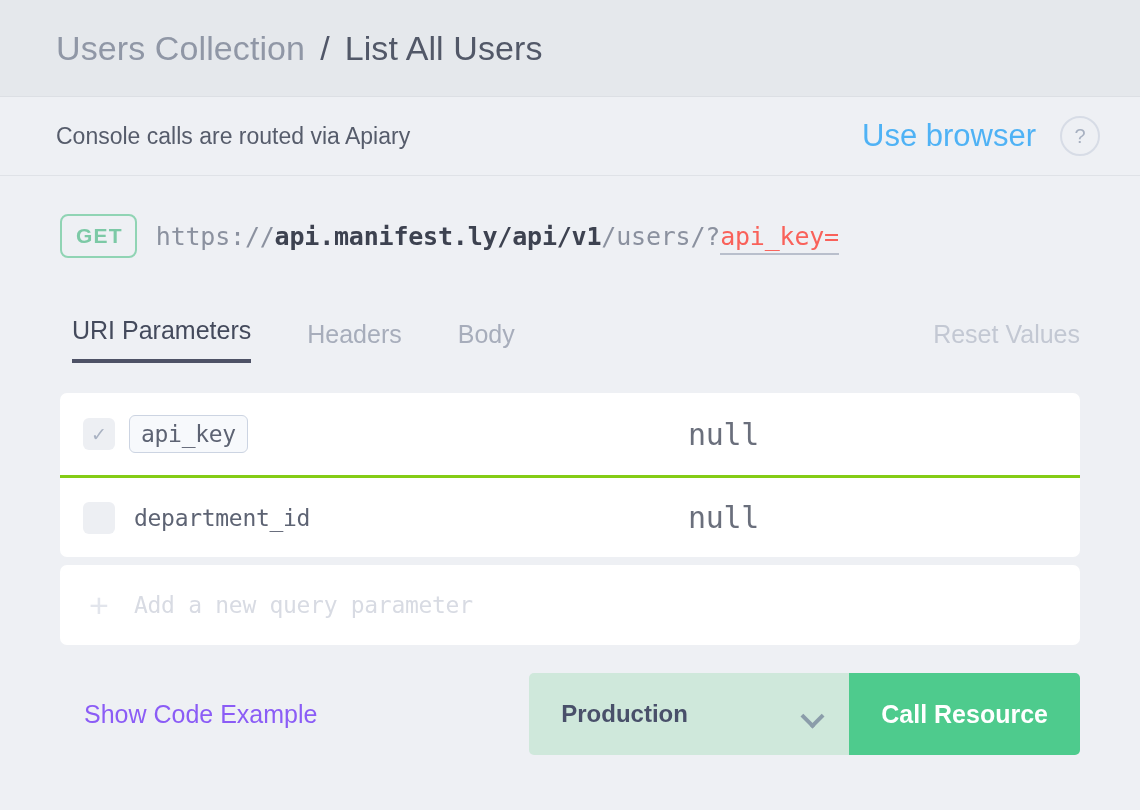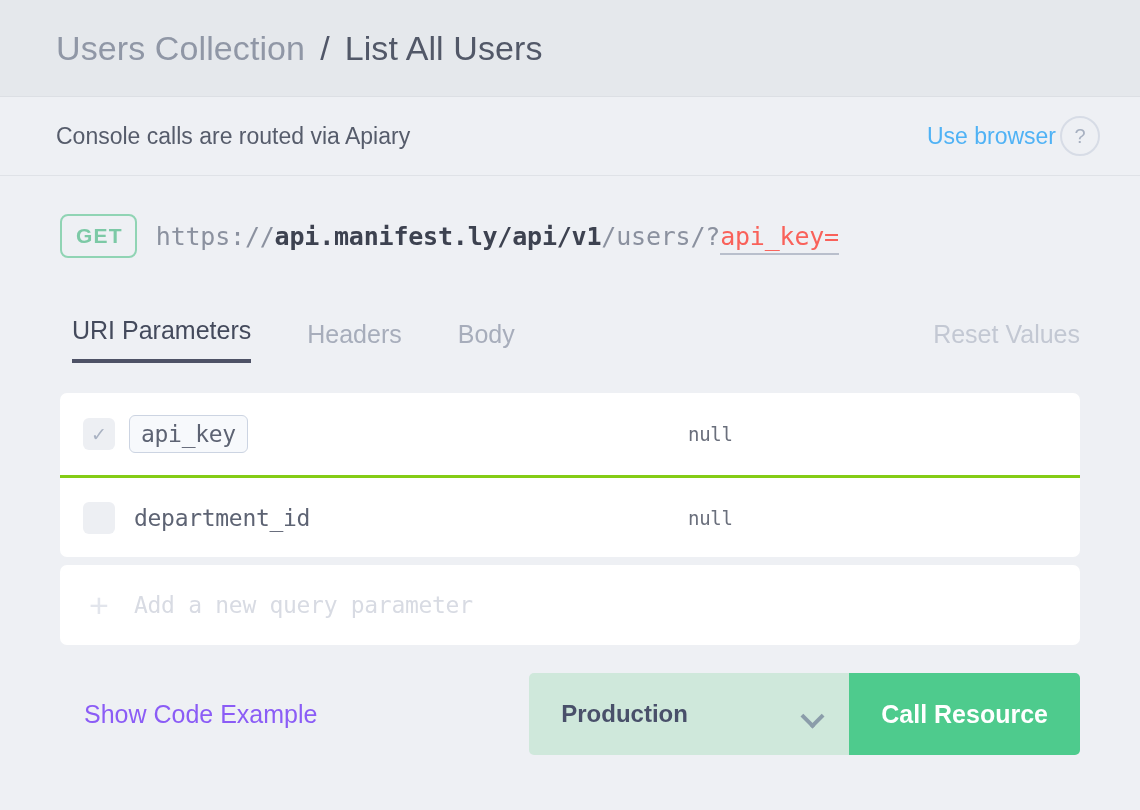--- a/index.html
+++ b/index.html
@@ -56,24 +56,24 @@
     align-items: center;
     padding: 0 40px 0 56px;
   }
   .console-text {
     font-size: 23px;
     color: #565c6b;
     font-weight: 400;
     flex: 1;
   }
   .use-browser {
-    font-size: 23px;
+    font-size: 31px;
     color: #4fb2f5;
     cursor: pointer;
-    margin-right: 4px;
+    margin-right: 24px;
   }
   .help-circle {
     width: 40px;
     height: 40px;
     border-radius: 50%;
     border: 2px solid #d7dce6;
     color: #a7b0c0;
     font-size: 20px;
     display: flex;
     align-items: center;
@@ -197,21 +197,21 @@
     border: 1px solid #ccd4e2;
     background: #f7f9fc;
     border-radius: 6px;
     padding: 5px 11px;
     margin-left: 14px;
   }
   .param-value {
     position: absolute;
     left: 573px;
     font-family: "DejaVu Sans Mono", monospace;
-    font-size: 19px;
+    font-size: 30px;
     color: #6a6f7c;
     letter-spacing: -0.3px;
   }
   .param-row-inner {
     position: relative;
     display: flex;
     align-items: center;
     flex: 1;
   }
   .add-card {

